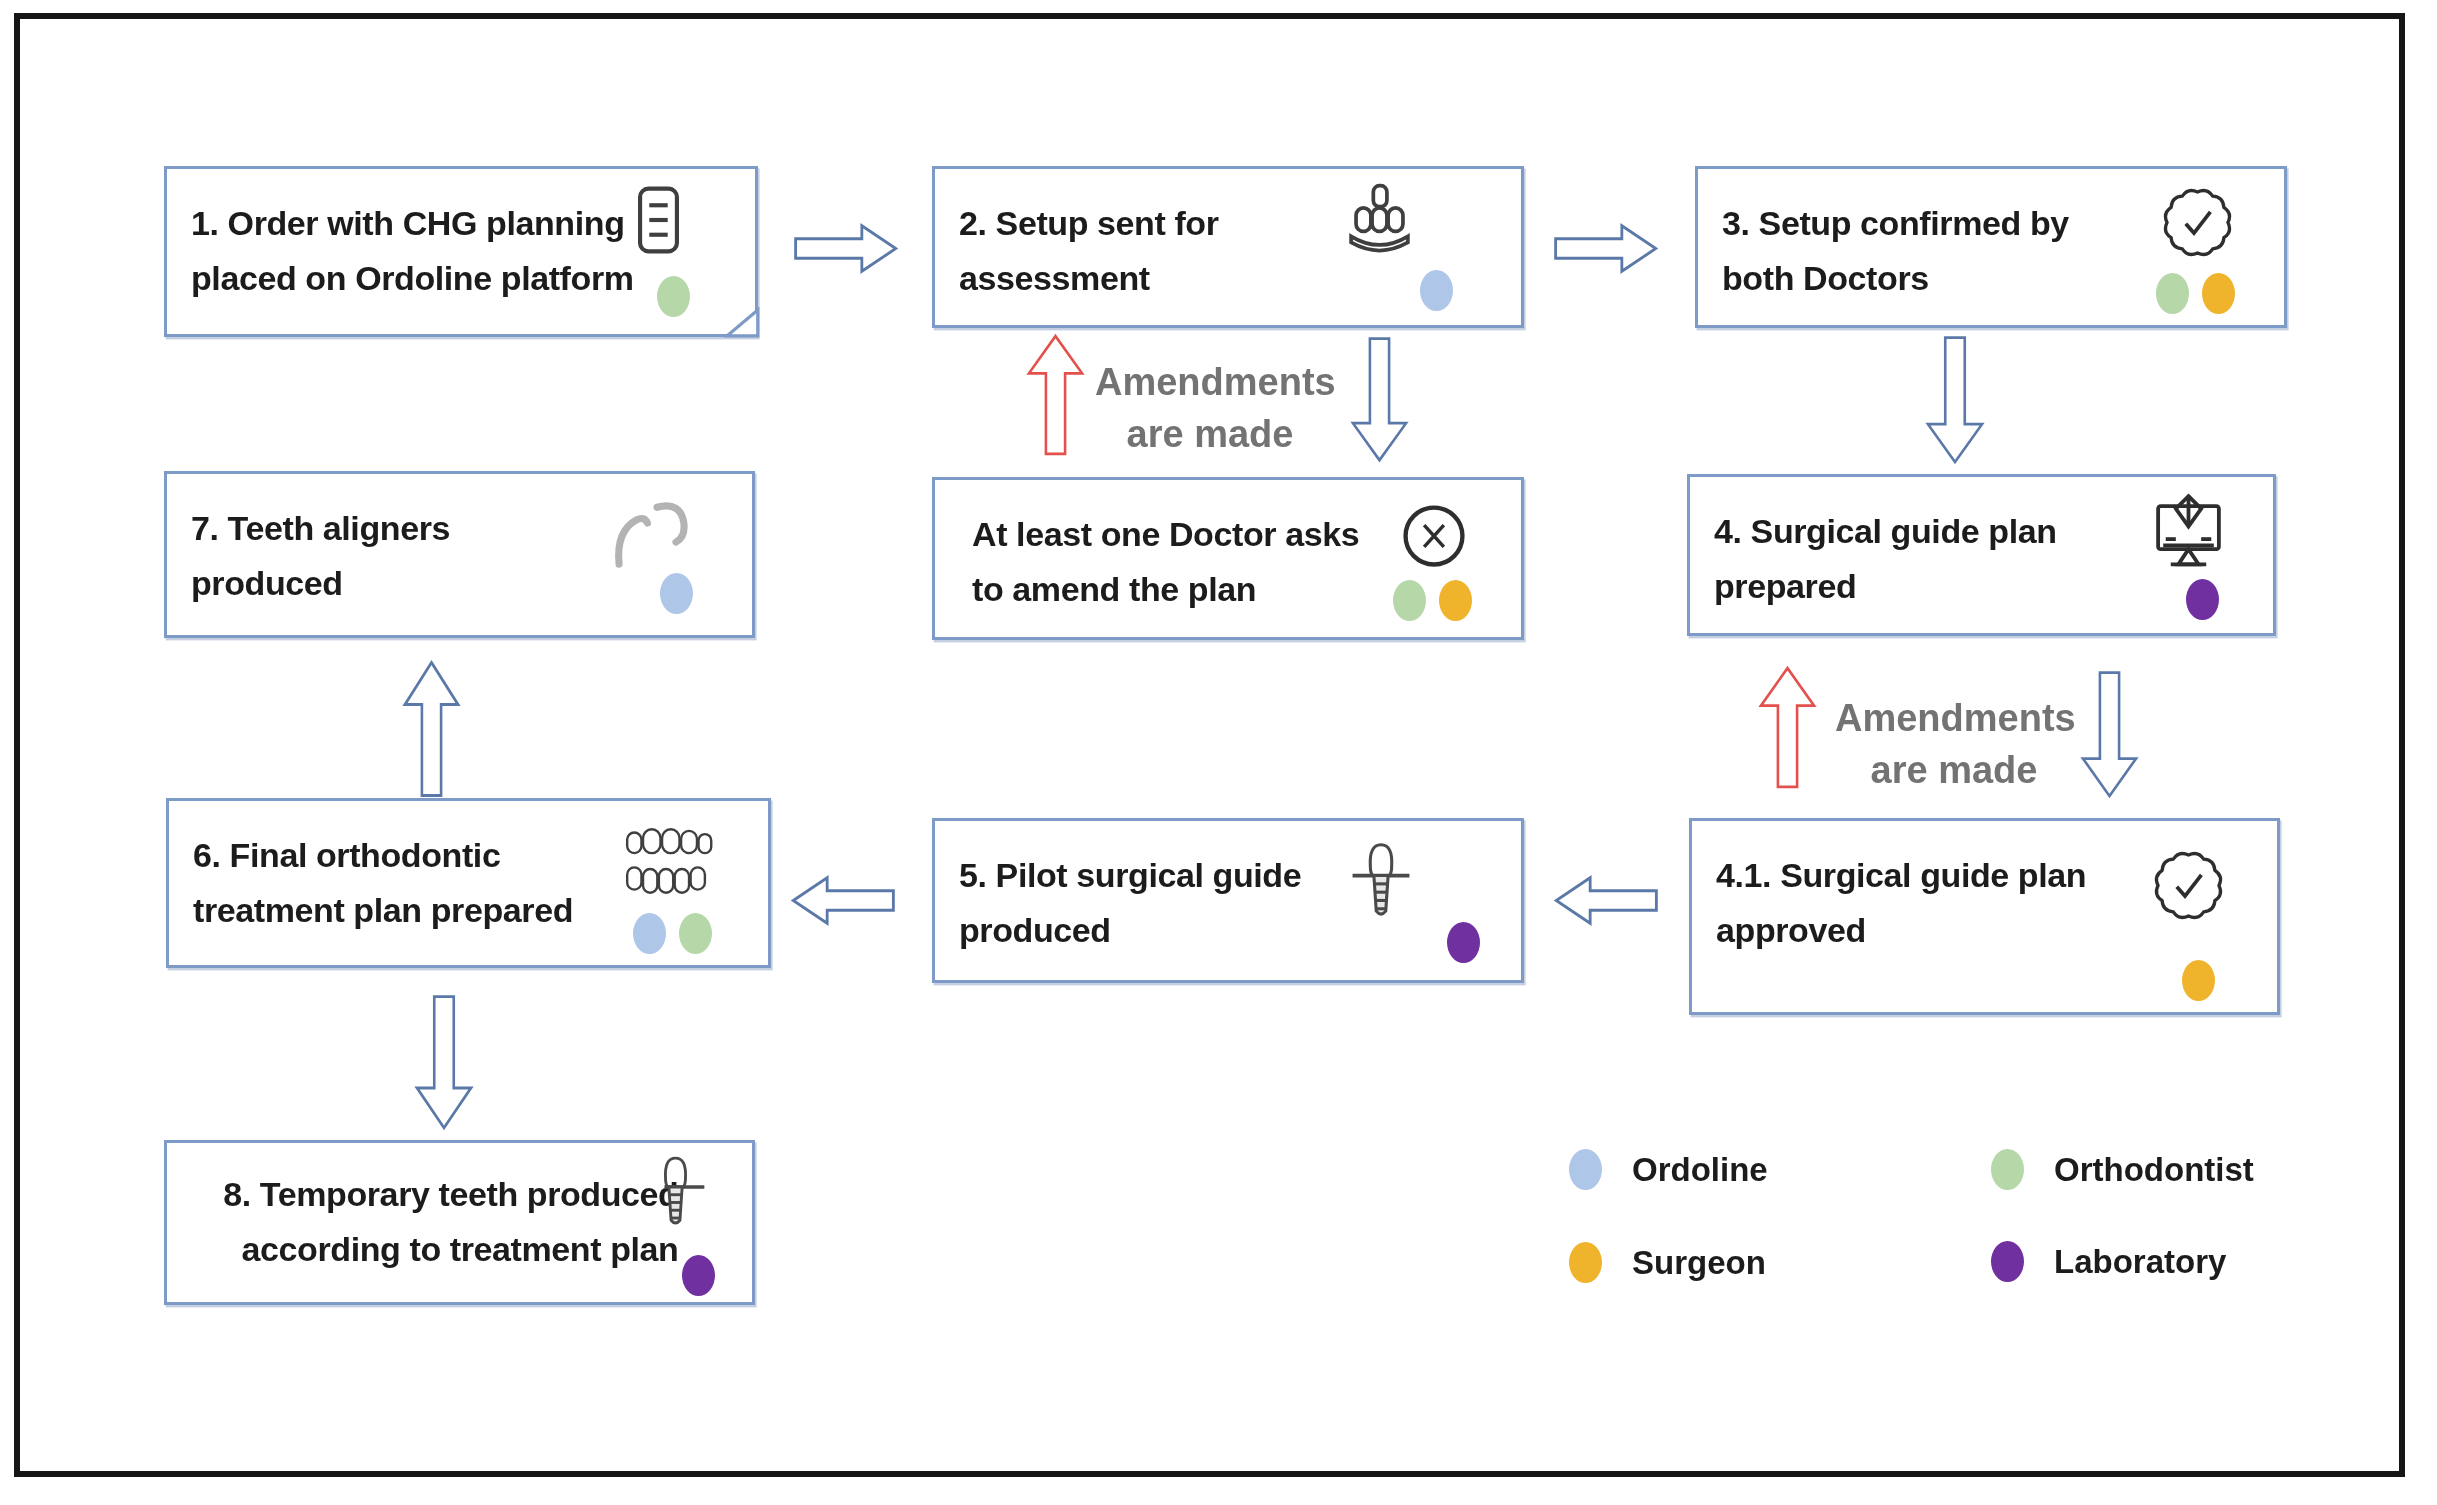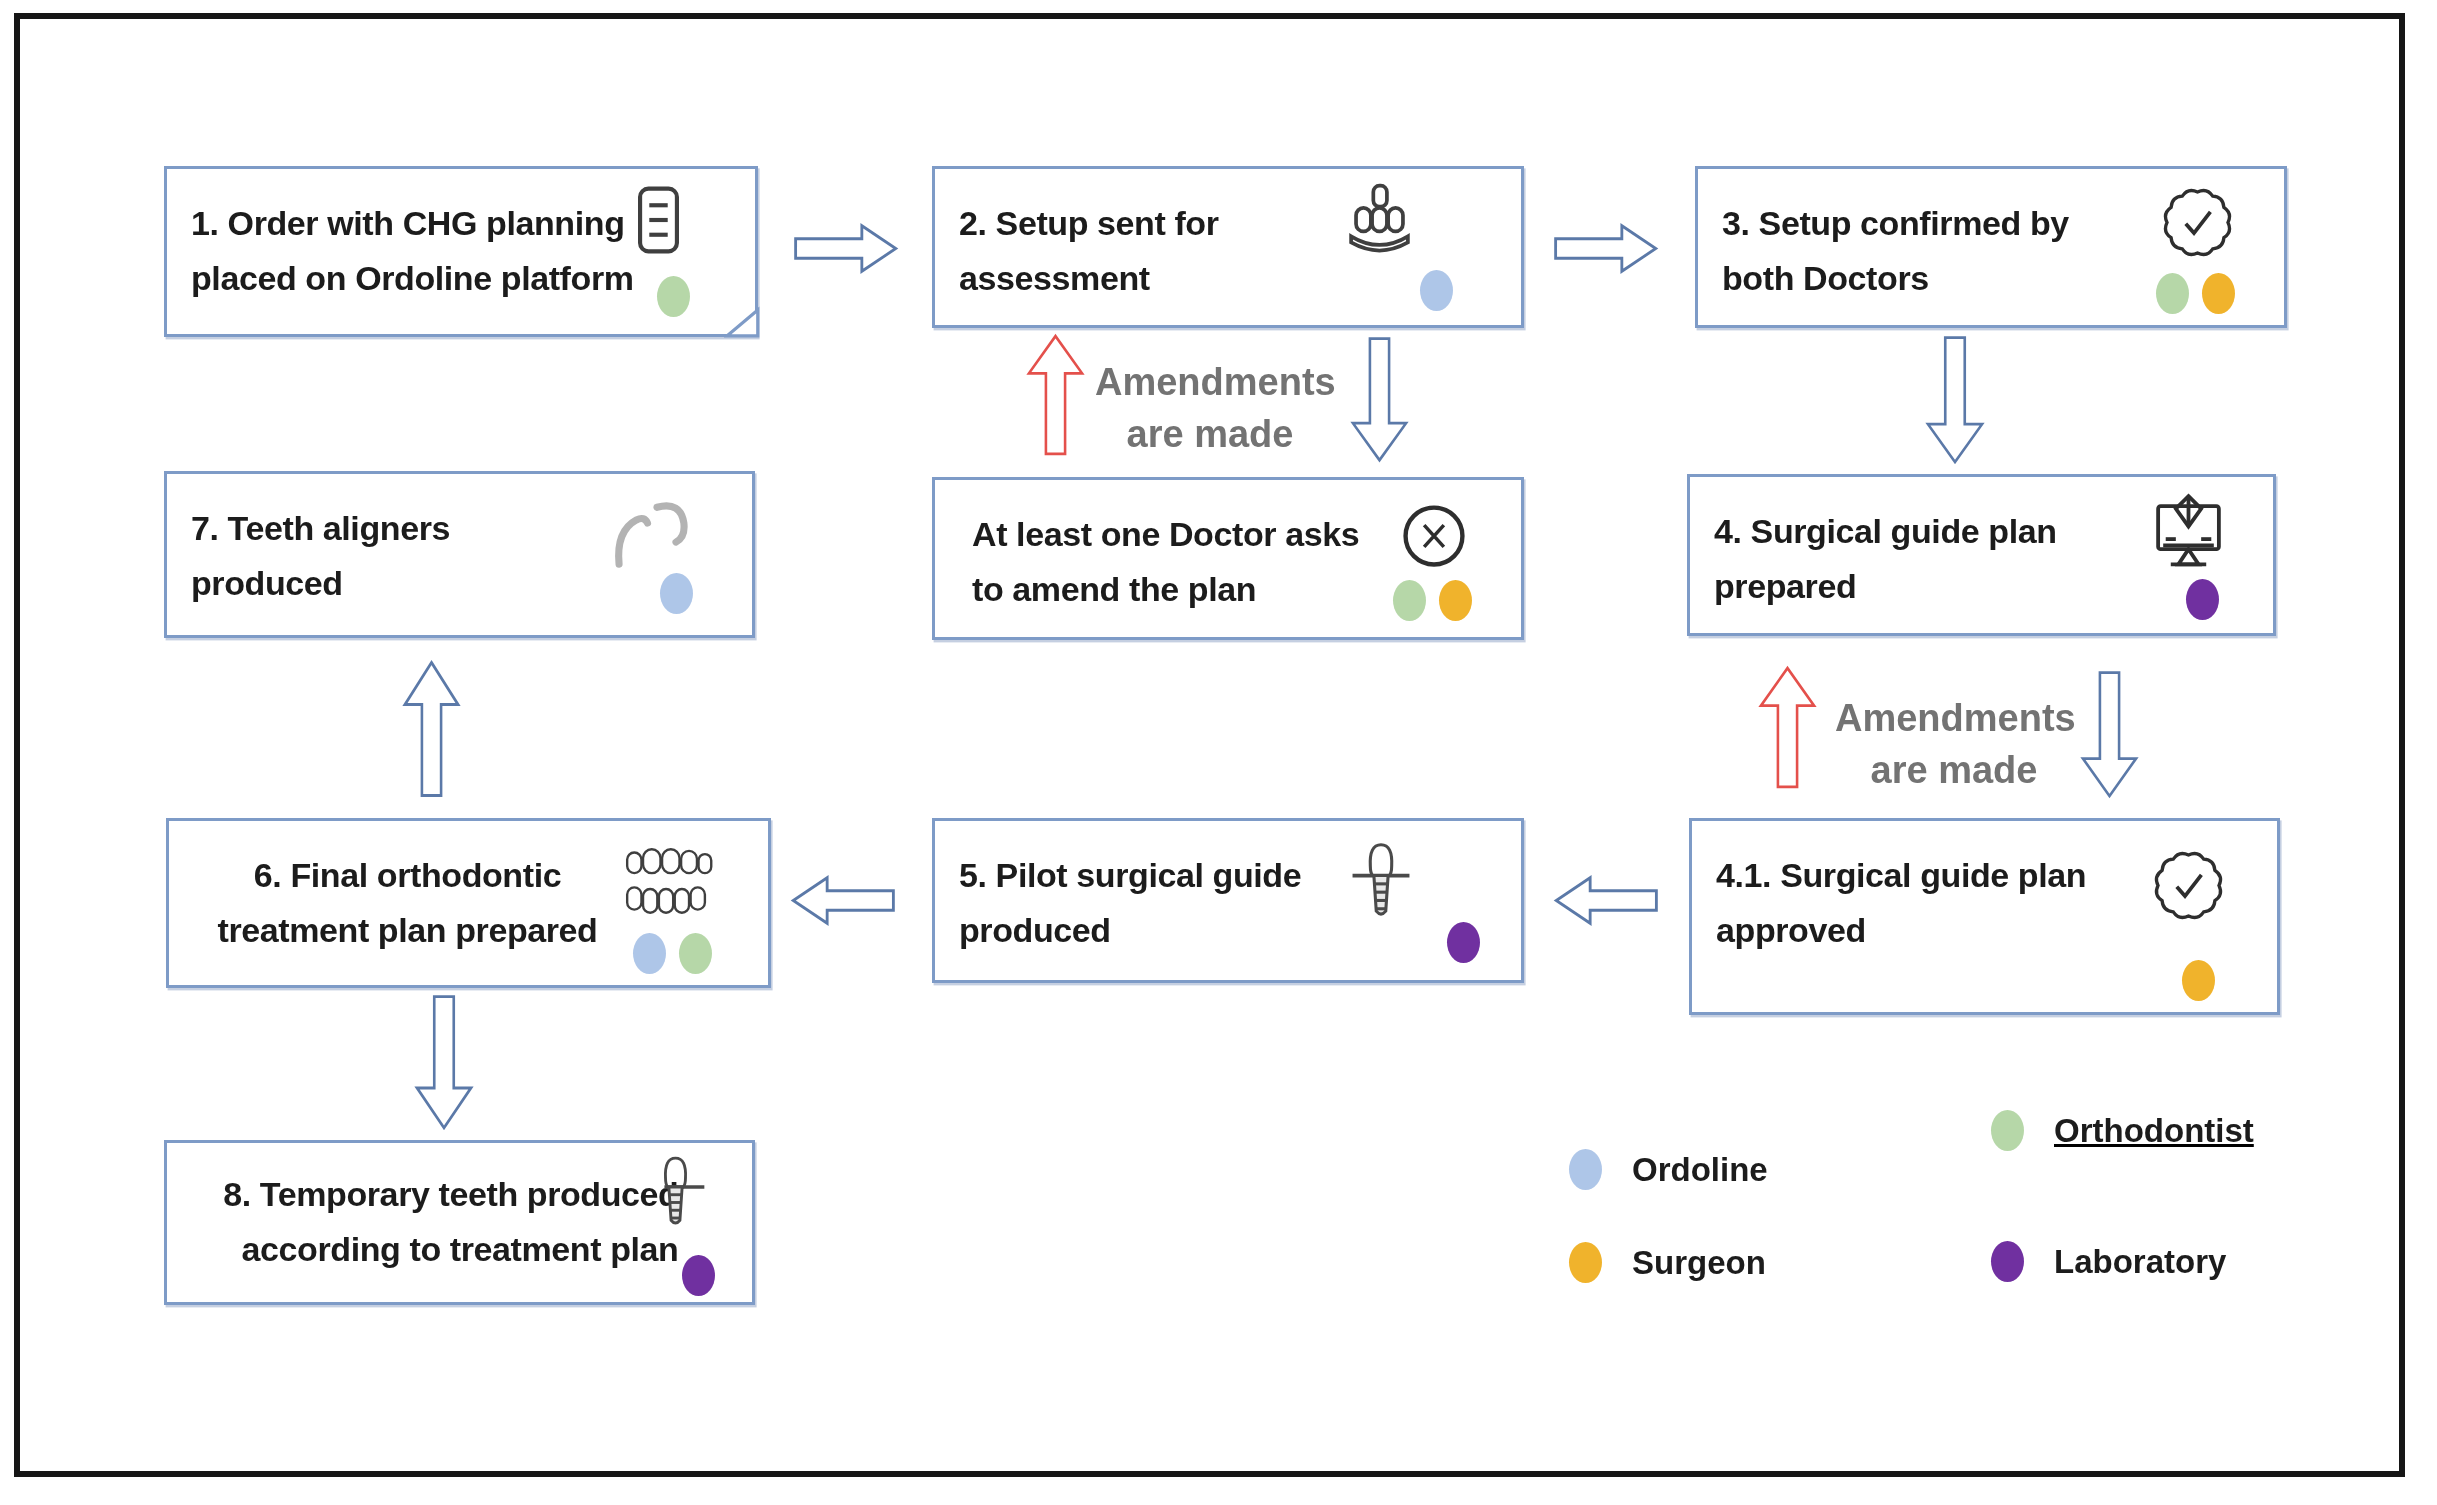--- a/index.html
+++ b/index.html
@@ -184,21 +184,21 @@
       <polygon points="27,2 53,2 53,112 76,112 40,160 4,112 27,112" fill="#fff" stroke="#5b79a8" stroke-width="3.5"></polygon>
     </svg>
   </span>
 
   <span class="arrow" style="left:402px;top:659px;">
     <svg width="59" height="140" viewBox="0 0 80 160" preserveAspectRatio="none">
       <polygon points="40,4 76,52 53,52 53,156 27,156 27,52 4,52" fill="#fff" stroke="#5b79a8" stroke-width="3.5"></polygon>
     </svg>
   </span>
 
-  <div class="node" style="left:166px;top:818px;width:605px;height:170px;text-align:center;">
+  <div class="node" style="left:166px;top:798px;width:605px;height:170px;">
     <div class="node-text" style="width:429px;">6. Final orthodontic treatment plan prepared</div>
     <span class="icon" style="right:52px;top:25.4px;">
       <svg width="92" height="78" viewBox="0 0 116 98" fill="none" stroke="#3f3f3f" stroke-width="3">
         <rect x="4" y="8" width="18" height="26" rx="9"></rect>
         <rect x="24" y="4" width="22" height="30" rx="11"></rect>
         <rect x="48" y="4" width="22" height="30" rx="11"></rect>
         <rect x="72" y="6" width="20" height="28" rx="10"></rect>
         <rect x="94" y="10" width="16" height="24" rx="8"></rect>
         <rect x="4" y="52" width="18" height="28" rx="9"></rect>
         <rect x="24" y="54" width="18" height="30" rx="9"></rect>
@@ -277,21 +277,21 @@
     </span>
     <div class="dots" style="right:37px;bottom:6.4px;">
       <span class="dot dot-laboratory"></span>
     </div>
   </div>
 
   <div class="legend-item" style="left:1569px;top:1149px;">
     <span class="dot dot-ordoline"></span>
     <span class="legend-label">Ordoline</span>
   </div>
-  <div class="legend-item" style="left:1991px;top:1110px;text-decoration:underline;">
+  <div class="legend-item" style="left:1991px;top:1149px;">
     <span class="dot dot-orthodontist"></span>
     <span class="legend-label">Orthodontist</span>
   </div>
   <div class="legend-item" style="left:1569px;top:1242px;">
     <span class="dot dot-surgeon"></span>
     <span class="legend-label">Surgeon</span>
   </div>
   <div class="legend-item" style="left:1991px;top:1241px;">
     <span class="dot dot-laboratory"></span>
     <span class="legend-label">Laboratory</span>

